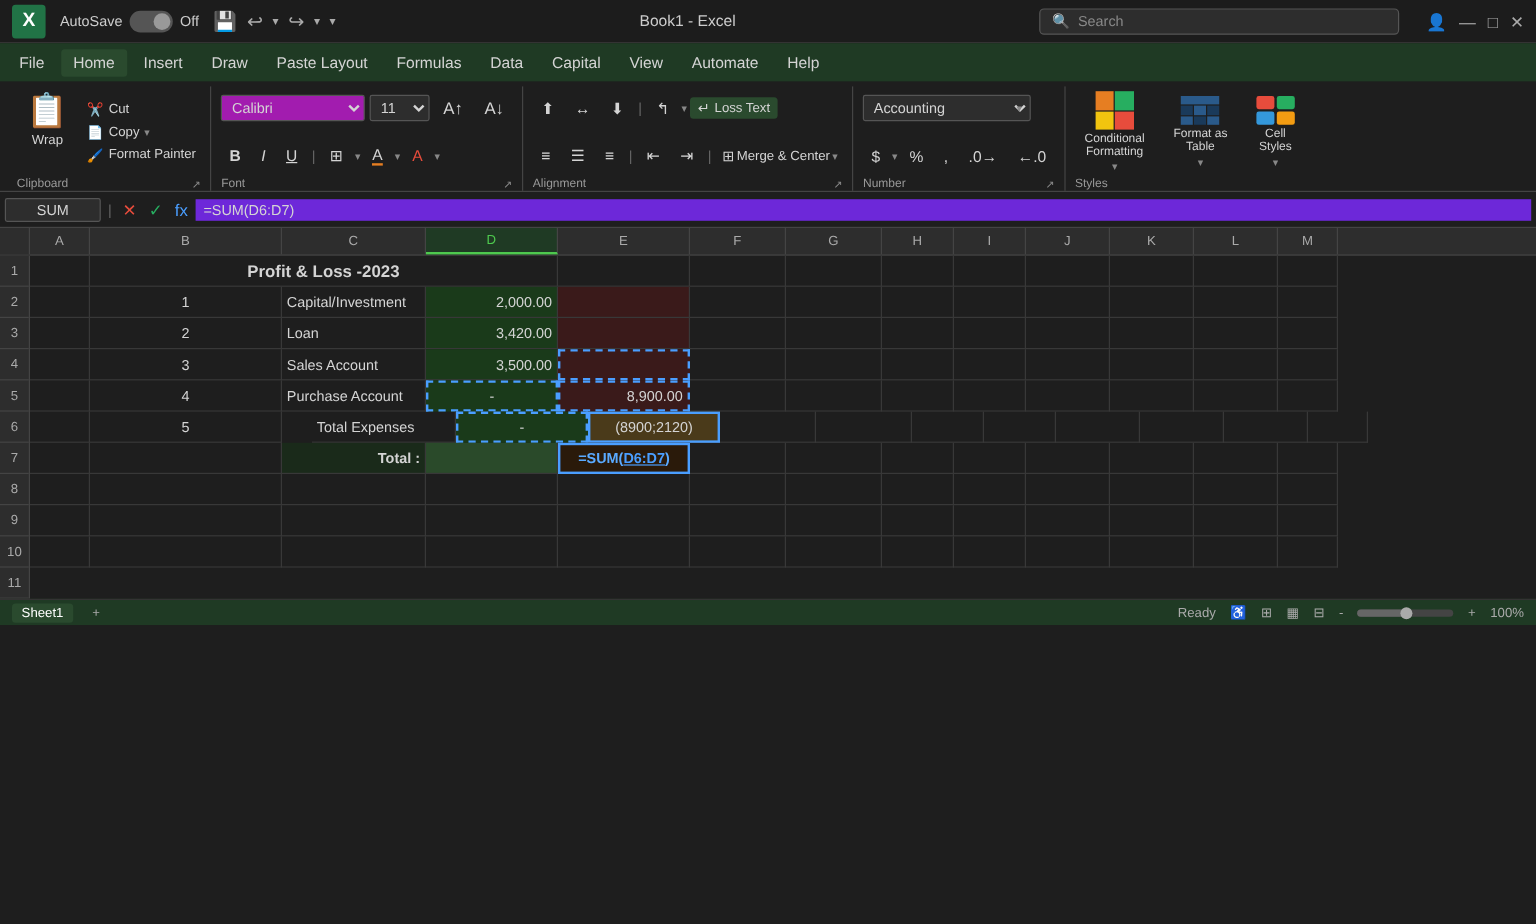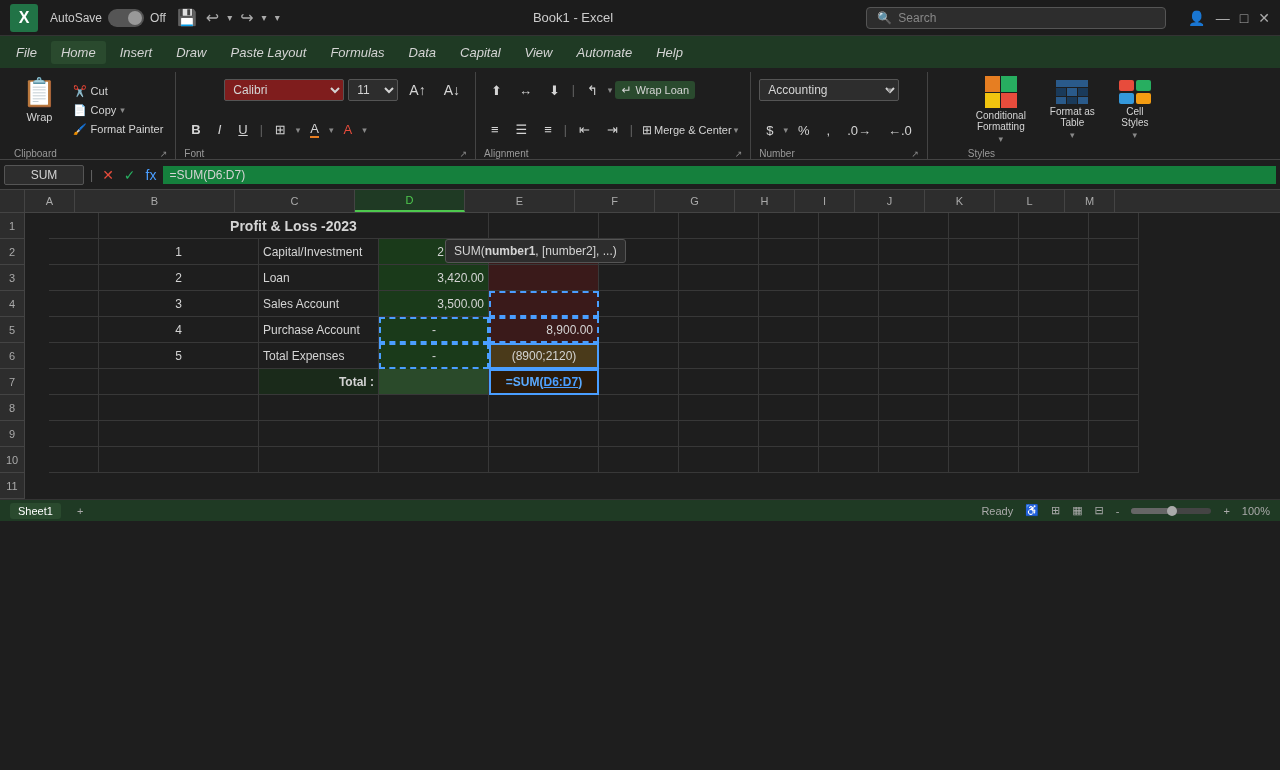--- a/index.html
+++ b/index.html
@@ -40,58 +40,57 @@
       align-items: center;
       padding: 0 6px;
       gap: 4px;
     }
     .menu-item {
       padding: 4px 10px;
       cursor: pointer;
       border-radius: 3px;
       font-size: 13px;
       color: #d4d4d4;
-      font-style: italic;
     }
     .menu-item.active { background: #2a4a2e; }
 
     
     #ribbon {
       background: #1e1e1e;
       border-bottom: 1px solid #444;
       padding: 4px 6px 0;
       display: flex;
       align-items: stretch;
       gap: 0;
     }
     .ribbon-group {
       display: flex;
       flex-direction: column;
       align-items: flex-start;
       padding: 0 8px;
       border-right: 1px solid #444;
       min-width: fit-content;
     }
-    .ribbon-group:last-child { border-right: none; margin-left: 32px; }
+    .ribbon-group:last-child { border-right: none; }
     .ribbon-row { display: flex; align-items: center; gap: 4px; flex: 1; }
     .ribbon-btn-sm {
       display: flex; align-items: center; gap: 4px;
       padding: 2px 4px; cursor: pointer; border-radius: 2px;
       font-size: 11px; color: #d4d4d4;
     }
     .paste-btn {
       display: flex; flex-direction: column; align-items: center;
       padding: 4px 8px; cursor: pointer; border-radius: 3px;
       font-size: 11px; color: #d4d4d4; gap: 2px;
     }
     .paste-btn .icon { font-size: 28px; }
     .clipboard-right { display: flex; flex-direction: column; gap: 2px; justify-content: center; }
 
     
-    .font-select { background: #7f1d1d; border: 1px solid #555; color: #d4d4d4; padding: 2px 4px; font-size: 12px; width: 120px; border-radius: 2px; margin-left: 40px; }
+    .font-select { background: #a21caf; border: 1px solid #555; color: #d4d4d4; padding: 2px 4px; font-size: 12px; width: 120px; border-radius: 2px; }
     .size-select { background: #2d2d2d; border: 1px solid #555; color: #d4d4d4; padding: 2px 4px; font-size: 12px; width: 50px; border-radius: 2px; }
     .btn-icon { background: none; border: 1px solid transparent; color: #d4d4d4; cursor: pointer; padding: 2px 6px; border-radius: 2px; font-size: 13px; }
 
     
     .number-format-select { background: #2d2d2d; border: 1px solid #555; color: #d4d4d4; padding: 2px 4px; font-size: 12px; width: 140px; border-radius: 2px; }
 
     
     #formula-bar {
       background: #1e1e1e;
       height: 30px;
@@ -100,21 +99,21 @@
       border-bottom: 1px solid #444;
       padding: 0 4px;
       gap: 4px;
     }
     .name-box { background: #2d2d2d; border: 1px solid #555; color: #d4d4d4; padding: 2px 6px; width: 80px; font-size: 12px; text-align: center; border-radius: 2px; }
     .formula-separator { color: #666; padding: 0 2px; }
     .formula-icons { display: flex; gap: 4px; align-items: center; }
     .formula-icon { color: #d4d4d4; cursor: pointer; font-size: 14px; padding: 0 3px; }
     .formula-icon.red { color: #e74c3c; }
     .formula-icon.green { color: #27ae60; }
-    .formula-input { flex: 1; background: #15803d; border: none; color: #d4d4d4; padding: 2px 6px; font-size: 12px; }
+    .formula-input { flex: 1; background: #6d28d9; border: none; color: #d4d4d4; padding: 2px 6px; font-size: 12px; }
 
     
     #spreadsheet { display: flex; flex-direction: column; flex: 1; overflow: hidden; }
 
     
     .col-header-row { display: flex; background: #2d2d2d; border-bottom: 1px solid #444; }
     .corner-cell { width: 25px; min-width: 25px; height: 22px; border-right: 1px solid #444; background: #2d2d2d; }
     .col-header {
       height: 22px; border-right: 1px solid #444; display: flex; align-items: center; justify-content: center;
       font-size: 11px; color: #aaa; cursor: pointer; user-select: none;
@@ -122,21 +121,21 @@
     .col-header.active { background: #1f3a24; color: #4ec94e; border-bottom: 2px solid #4ec94e; }
 
     
     .grid-container { display: flex; overflow: auto; flex: 1; }
     .row-headers { background: #2d2d2d; border-right: 1px solid #444; min-width: 25px; }
     .row-header {
       height: 26px; border-bottom: 1px solid #444; display: flex; align-items: center; justify-content: center;
       font-size: 11px; color: #aaa; cursor: pointer; padding: 0 3px;
     }
 
-    .grid-rows { flex: 1; padding-left: 24px; }
+    .grid-rows { flex: 1; }
     .grid-row { display: flex; height: 26px; }
     .cell {
       border-right: 1px solid #383838;
       border-bottom: 1px solid #383838;
       padding: 2px 4px;
       font-size: 12px;
       display: flex;
       align-items: center;
       overflow: hidden;
       color: #d4d4d4;
@@ -312,21 +311,21 @@
   <div class="ribbon-group">
     <div class="ribbon-row" style="gap:3px;margin-bottom:3px;">
       <button class="btn-icon">⬆</button>
       <button class="btn-icon">↔</button>
       <button class="btn-icon">⬇</button>
       <span style="color:#666;padding:0 2px;">|</span>
       <button class="btn-icon">↰</button>
       <span style="font-size:9px;color:#888;cursor:pointer;">▾</span>
       <div style="display:flex;align-items:center;background:#2a4a2e;border-radius:3px;padding:2px 6px;gap:4px;cursor:pointer;">
         <span>↵</span>
-        <span style="font-size:11px;">Wrap Loan</span>
+        <span style="font-size:11px;">Loss Text</span>
       </div>
     </div>
     <div class="ribbon-row" style="gap:3px;">
       <button class="btn-icon">≡</button>
       <button class="btn-icon">☰</button>
       <button class="btn-icon">≡</button>
       <span style="color:#666;padding:0 2px;">|</span>
       <button class="btn-icon">⇤</button>
       <button class="btn-icon">⇥</button>
       <span style="color:#666;padding:0 2px;">|</span>
@@ -541,21 +540,21 @@
         <div class="cell" style="width:60px;"></div>
         <div class="cell" style="width:70px;"></div>
         <div class="cell" style="width:70px;"></div>
         <div class="cell" style="width:70px;"></div>
         <div class="cell" style="width:50px;"></div>
       </div>
 
       <div class="grid-row">
         <div class="cell" style="width:50px;"></div>
         <div class="cell center" style="width:160px;">5</div>
-        <div class="cell" style="width:120px;">Total Expenses</div>
+        <div class="cell" style="width:120px;margin-left:25px;">Total Expenses</div>
         <div class="cell income-data center" style="width:110px;border:2px dashed #4a9eff;">-</div>
         <div class="cell expense-data center" style="width:110px;border:2px solid #4a9eff;background:#4a3a1a;">(8900;2120)</div>
         <div class="cell" style="width:80px;"></div>
         <div class="cell" style="width:80px;"></div>
         <div class="cell" style="width:60px;"></div>
         <div class="cell" style="width:60px;"></div>
         <div class="cell" style="width:70px;"></div>
         <div class="cell" style="width:70px;"></div>
         <div class="cell" style="width:70px;"></div>
         <div class="cell" style="width:50px;"></div>
@@ -618,23 +617,20 @@
         <div class="cell" style="width:80px;"></div>
         <div class="cell" style="width:80px;"></div>
         <div class="cell" style="width:60px;"></div>
         <div class="cell" style="width:60px;"></div>
         <div class="cell" style="width:70px;"></div>
         <div class="cell" style="width:70px;"></div>
         <div class="cell" style="width:70px;"></div>
         <div class="cell" style="width:50px;"></div>
       </div>
 
-      <div class="formula-tooltip">
-        SUM(<span class="bold">number1</span>, [number2], ...)
-      </div>
     </div>
   </div>
 </div>
 
 <div id="status-bar">
   <div style="display:flex;gap:16px;align-items:center;">
     <span style="cursor:pointer;padding:2px 8px;background:#2a4a2e;border-radius:3px;color:#fff;">Sheet1</span>
     <span style="cursor:pointer;">+</span>
   </div>
   <div style="display:flex;gap:12px;align-items:center;">

